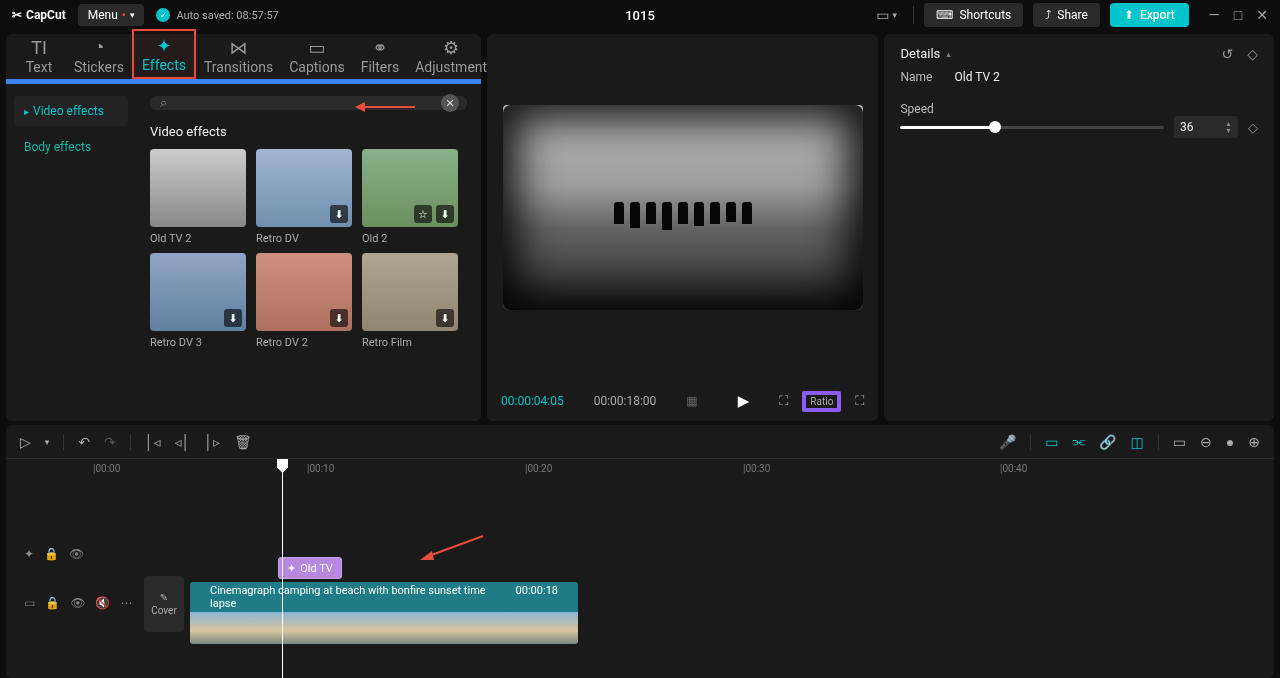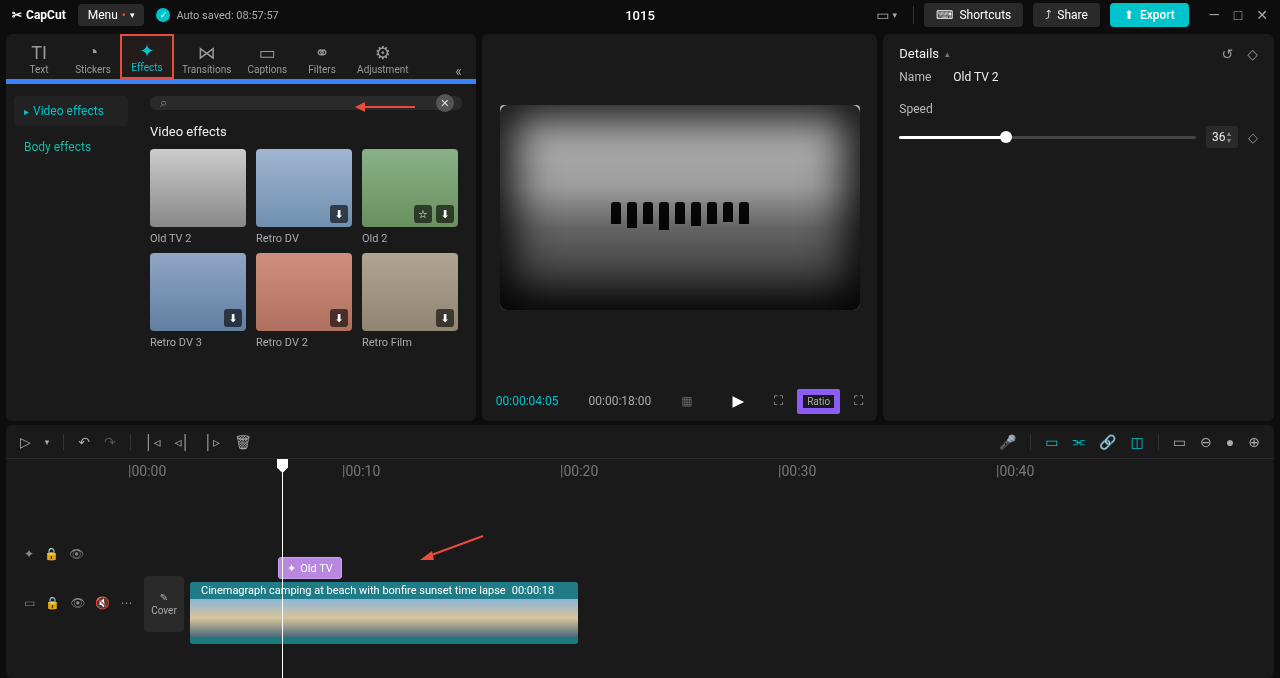--- a/index.html
+++ b/index.html
@@ -15,21 +15,21 @@
 .divider-v{width:1px;height:18px;background:#333}
 .shortcuts-btn,.share-btn{background:#2a2a2a;padding:5px 12px;border-radius:4px;font-size:12px;color:#fff;display:flex;align-items:center;gap:6px}
 .export-btn{background:#00c4cc;padding:5px 14px;border-radius:4px;font-size:12px;color:#fff;font-weight:500;display:flex;align-items:center;gap:6px}
 .win-controls{display:flex;gap:14px;color:#aaa;font-size:14px;margin-left:10px}
 .main-area{display:flex;height:391px;gap:6px;padding:4px 6px 0 6px}
 .left-panel{width:475px;background:#1a1a1a;border-radius:6px;display:flex;flex-direction:column}
 .tab-strip{height:50px;display:flex;padding:0 6px;align-items:flex-end;border-bottom:5px solid #3b82f6}
 .tab{flex:0 0 auto;display:flex;flex-direction:column;align-items:center;justify-content:center;padding:4px 8px;gap:2px;color:#999;cursor:pointer;min-width:54px}
 .tab.active{color:#00c4cc}
 .tab-icon{font-size:18px;height:20px;display:flex;align-items:center}
-.tab-label{font-size:10px}
+.tab-label{font-size:14px}
 .tab.highlighted{border:2px solid #e74c3c;background:rgba(231,76,60,0.05)}
 .collapse-btn{margin-left:auto;color:#999;font-size:14px;padding:0 8px}
 .left-body{display:flex;flex:1;overflow:hidden}
 .subnav{width:130px;padding:12px 8px;display:flex;flex-direction:column;gap:6px}
 .subnav-item{padding:8px 10px;border-radius:4px;font-size:12px;color:#14b8a6;cursor:pointer;display:flex;align-items:center;gap:4px}
 .subnav-item.active{color:#00c4cc;background:#222}
 .subnav-item.active::before{content:"▸";font-size:10px}
 .effects-content{flex:1;padding:12px 14px;overflow:hidden}
 .search-row{display:flex;align-items:center;gap:8px;position:relative}
 .search-box{flex:1;background:#2a2a2a;border-radius:6px;padding:7px 32px 7px 30px;position:relative}
@@ -51,56 +51,56 @@
 .preview{width:360px;height:205px;background:#000;border-radius:4px;overflow:hidden;position:relative}
 .preview-img{width:100%;height:100%;background:linear-gradient(180deg,#b8b8b8 0%,#999 40%,#666 60%,#333 100%);filter:grayscale(1) contrast(1.1);position:relative}
 .vignette{position:absolute;inset:0;box-shadow:inset 0 0 40px 15px rgba(0,0,0,0.9);border-radius:8px}
 .silhouettes{position:absolute;bottom:38%;left:0;right:0;height:30px;display:flex;justify-content:center;gap:6px}
 .sil{width:10px;height:22px;background:#111;border-radius:3px 3px 0 0}
 .player-controls{height:40px;display:flex;align-items:center;padding:0 14px;gap:30px;font-size:12px}
 .time-cur{color:#00c4cc}
 .time-dur{color:#aaa}
 .play-btn{color:#fff;font-size:15px;margin-left:10px}
 .player-right{margin-left:auto;display:flex;gap:14px;color:#aaa;font-size:13px;align-items:center}
-.ratio-box{border:6px solid #8b5cf6;padding:1px 4px;font-size:10px;border-radius:2px}
+.ratio-box{border:4px solid #8b5cf6;padding:1px 4px;font-size:10px;border-radius:2px}
 .right-panel{width:395px;background:#1a1a1a;border-radius:6px;display:flex;flex-direction:column}
 .rp-header{height:38px;display:flex;align-items:center;padding:0 10px}
 .rp-tab{padding:6px 10px;color:#00c4cc;font-size:13px;border:2px solid #e74c3c;font-weight:500}
 .details-section{padding:12px 16px}
 .details-header{display:flex;align-items:flex-start;justify-content:space-between;margin-bottom:8px}
 .details-title{color:#eee;font-size:13px;display:flex;align-items:center;gap:6px}
 .details-icons{display:flex;gap:14px;color:#999;font-size:14px}
 .detail-row{display:flex;align-items:center;margin-bottom:18px}
 .detail-label{width:54px;color:#bbb;font-size:12px}
 .detail-value{color:#eee;font-size:12px}
 .slider-row{display:flex;align-items:center;gap:10px}
 .slider{flex:1;height:3px;background:#444;border-radius:2px;position:relative}
 .slider-fill{position:absolute;left:0;top:0;height:100%;background:#fff;border-radius:2px}
 .slider-thumb{position:absolute;top:50%;transform:translate(-50%,-50%);width:12px;height:12px;background:#fff;border-radius:50%}
-.slider-val{width:32px;background:#2a2a2a;border-radius:3px;padding:4px 6px;text-align:center;color:#eee;font-size:12px;display:flex;align-items:center;justify-content:space-between}
+.slider-val{width:64px;background:#2a2a2a;border-radius:3px;padding:4px 6px;text-align:center;color:#eee;font-size:12px;display:flex;align-items:center;justify-content:space-between}
 .stepper{display:flex;flex-direction:column;gap:1px;color:#888;font-size:7px;line-height:6px}
 .timeline-area{height:253px;background:#1a1a1a;margin:4px 6px 0 6px;border-radius:6px;display:flex;flex-direction:column}
 .tl-toolbar{height:34px;display:flex;align-items:center;padding:0 14px;gap:14px;border-bottom:1px solid #2a2a2a}
 .tl-tool{color:#aaa;font-size:14px;cursor:pointer}
 .tl-tool.active{color:#00c4cc}
 .tl-toolbar-right{margin-left:auto;display:flex;gap:14px;align-items:center}
-.tl-ruler{height:22px;position:relative;margin-left:114px;color:#777;font-size:14px}
+.tl-ruler{height:22px;position:relative;margin-left:79px;color:#777;font-size:10px}
 .tl-tick{position:absolute;top:4px}
 .playhead{position:absolute;left:276px;top:0;bottom:0;width:1px;background:#fff;z-index:5}
 .playhead-head{position:absolute;top:0;left:-5px;width:11px;height:14px;background:#fff;clip-path:polygon(0 0,100% 0,100% 60%,50% 100%,0 60%)}
 .tl-body{flex:1;position:relative;display:flex}
 .tl-gutter{width:130px;display:flex;flex-direction:column}
 .gutter-row{height:30px;display:flex;align-items:center;gap:10px;padding-left:18px;color:#888;font-size:12px}
 .gutter-row.main{height:68px}
 .cover-btn{width:40px;height:56px;background:#2a2a2a;border-radius:4px;display:flex;flex-direction:column;align-items:center;justify-content:center;gap:2px;color:#aaa;font-size:10px;margin-left:8px}
 .tl-tracks{flex:1;position:relative}
 .eff-clip{position:absolute;left:92px;top:76px;height:22px;background:#b888e0;border:1px solid #c9a0f0;border-radius:3px;padding:0 8px;display:flex;align-items:center;gap:4px;color:#fff;font-size:11px}
 .red-arrow2{position:absolute;left:232px;top:52px;color:#e74c3c}
 .vid-clip{position:absolute;left:4px;top:101px;width:388px;height:62px;border-radius:3px;overflow:hidden;background:#2a4a5a}
-.vid-label{background:rgba(30,130,140,0.9);color:#fff;font-size:11px;padding:2px 11px;display:flex;gap:6px}
+.vid-label{background:rgba(30,130,140,0.9);color:#fff;font-size:11px;padding:2px 20px;display:flex;gap:15px}
 .vid-frames{height:38px;display:flex}
 .frame{flex:1;background:linear-gradient(180deg,#8bb5d9 0%,#d9c49b 50%,#4a6a7a 100%)}
 .vid-audio{height:8px;background:#1a7a80}
 svg{display:block}
 </style>
 </head>
 <body>
 
 <div class="topbar">
   <div class="logo">✂ <span>CapCut</span></div>
@@ -272,21 +272,21 @@
           </div>
         <div class="details-icons">
           <span>↺</span>
           <span>◇</span>
         </div>
       </div>
       <div class="detail-row">
         <div class="detail-label">Name</div>
         <div class="detail-value">Old TV 2</div>
       </div>
-      <div class="detail-row" style="flex-direction:column;align-items:stretch;gap:10px">
+      <div class="detail-row" style="flex-direction:column;align-items:stretch;">
         <div class="detail-label">Speed</div>
         <div class="slider-row">
           <div class="slider">
             <div class="slider-fill" style="width:36%"></div>
             <div class="slider-thumb" style="left:36%"></div>
           </div>
           <div class="slider-val">
               <span>36</span>
               <span class="stepper">
                 <span>▲</span>
@@ -325,21 +325,21 @@
       <span class="tl-tool">●</span>
       <span class="tl-tool">⊕</span>
     </div>
   </div>
   <div style="position:relative;flex:1">
     <div class="tl-ruler">
       <span class="tl-tick" style="left:8px">|<span>00:00</span></span>
       <span class="tl-tick" style="left:222px">|<span>00:10</span></span>
       <span class="tl-tick" style="left:440px">|<span>00:20</span></span>
       <span class="tl-tick" style="left:658px">|<span>00:30</span></span>
-      <span class="tl-tick" style="left:876px">|<span>00:40</span></span>
+      <span class="tl-tick" style="left:915px">|<span>00:40</span></span>
     </div>
     <div class="playhead">
         <div class="playhead-head"></div>
       </div>
     <div class="tl-body">
       <div class="tl-gutter">
         <div style="height:58px"></div>
         <div class="gutter-row">
           <span>✦</span>
           <span>🔒</span>

